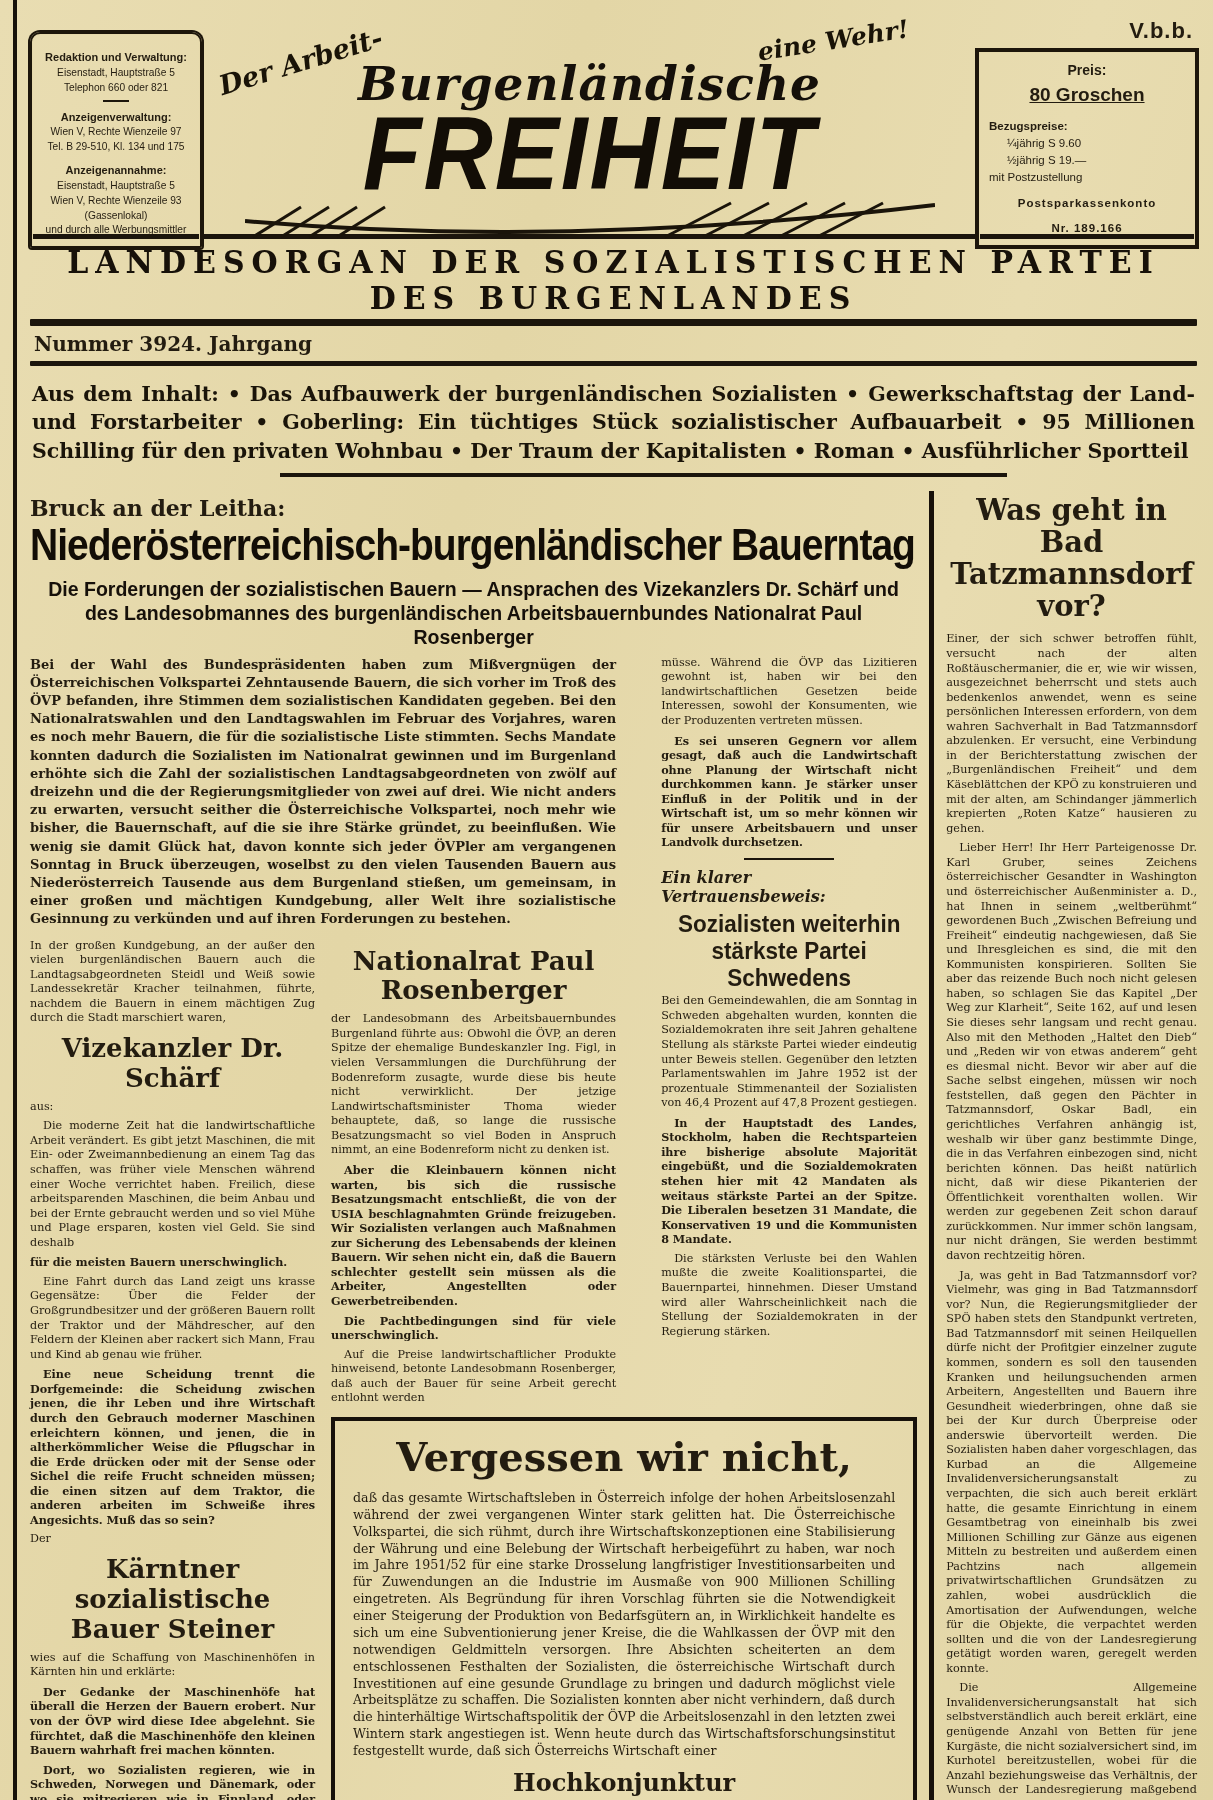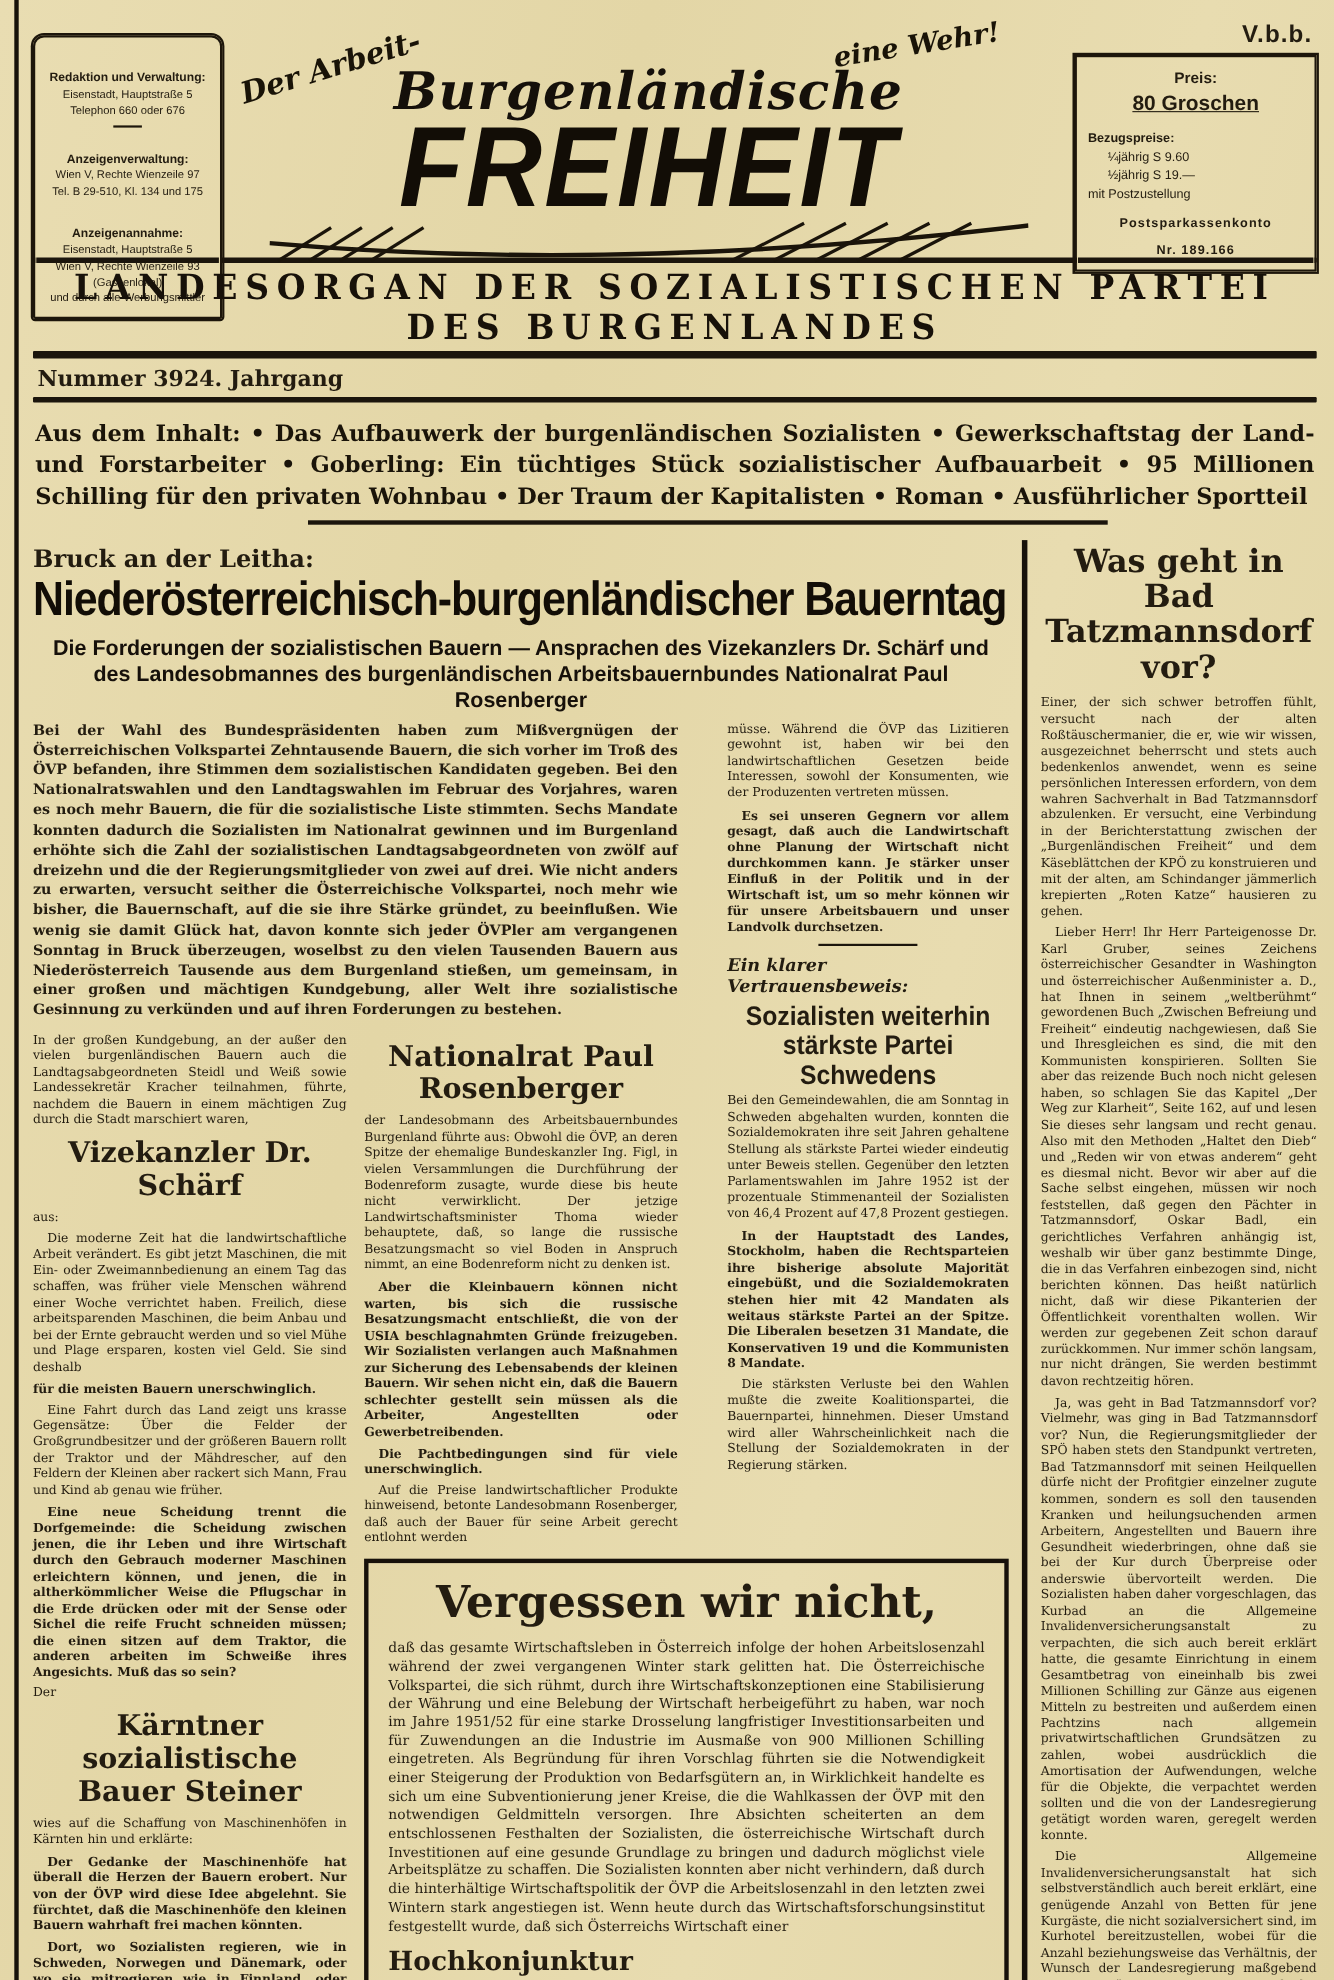--- a/index.html
+++ b/index.html
@@ -18,21 +18,21 @@
 
   
   .masthead { display: flex; align-items: flex-start; height: 212px; }
   .box { border: 2px solid #1d160b; box-shadow: 0 0 0 1px #e6d9ab inset, 0 0 0 2px #1d160b; }
   .imprint {
     width: 172px; margin-top: 14px; padding: 8px 4px;
     font-family: "Liberation Sans", sans-serif;
     font-size: 10.2px; line-height: 1.45; text-align: center;
     border-radius: 10px 10px 2px 2px;
   }
-  .imprint .bb { font-weight: bold; font-size: 11px; margin-top: 22px; }
+  .imprint .bb { font-weight: bold; font-size: 11px; margin-top: 8px; }
   .imprint .dv { width: 26px; border-top: 2px solid #1d160b; margin: 4px auto; }
 
   .mh-center { flex: 1; position: relative; text-align: center; padding-top: 2px; }
   .ribbon { position: absolute; font-family: "DejaVu Serif", serif; font-style: italic; font-weight: bold; color: #191307; }
   .r-left  { left: 14px; top: 28px; transform: rotate(-17deg); font-size: 27px; }
   .r-right { right: 68px; top: 8px; transform: rotate(-9deg); font-size: 25px; }
   .t1 {
     font-family: "DejaVu Serif", serif; font-weight: bold; font-style: italic;
     font-size: 47px; letter-spacing: 1px; line-height: 1; margin-top: 40px; color: #15100a;
   }
@@ -110,39 +110,39 @@
   .kicker2 { font-style: italic; font-weight: bold; font-size: 16px; margin: 4px 0 6px; }
   .sweden-h {
     font-family: "Liberation Sans", sans-serif; font-size: 22.5px !important; line-height: 1.1 !important;
     transform: scaleY(1.08);
   }
 
   
   .vbox { border: 4px solid #17110a; padding: 10px 18px 12px; margin-top: 6px; }
   .vbox-title { margin: 2px 0 10px; text-align: center; font-size: 40px; font-weight: bold; font-family: "DejaVu Serif", serif; }
   .vbox p { font-size: 12.6px; line-height: 1.34; }
-  .vbox h4 { margin: 8px 0; font-size: 24px; font-weight: bold; }
+  .vbox h4 { margin: 8px 0; text-align: center; font-size: 24px; font-weight: bold; }
 
   
   .right-col { flex: 1; border-left: 5px solid #17110a; padding-left: 12px; padding-top: 2px; }
   .right-title { margin: 2px 4px 10px; font-size: 29px; font-weight: bold; text-align: center; line-height: 1.1; }
   .right-col p { font-size: 11.2px; }
 </style>
 </head>
 <body>
 
 <div class="page">
   <div class="scan-edge"></div>
   <div class="inner">
 
     <header class="masthead">
       <div class="imprint box">
         <div class="bb">Redaktion und Verwaltung:</div>
         <div>Eisenstadt, Hauptstraße 5</div>
-        <div>Telephon 660 oder 676</div>
+        <div>Telephon 660 oder 821</div>
         <div class="dv"></div>
         <div class="bb">Anzeigenverwaltung:</div>
         <div>Wien V, Rechte Wienzeile 97</div>
         <div>Tel. B 29-510, Kl. 134 und 175</div>
         <div class="bb">Anzeigenannahme:</div>
         <div>Eisenstadt, Hauptstraße 5</div>
         <div>Wien V, Rechte Wienzeile 93</div>
         <div>(Gassenlokal)</div>
         <div>und durch alle Werbungsmittler</div>
       </div>

